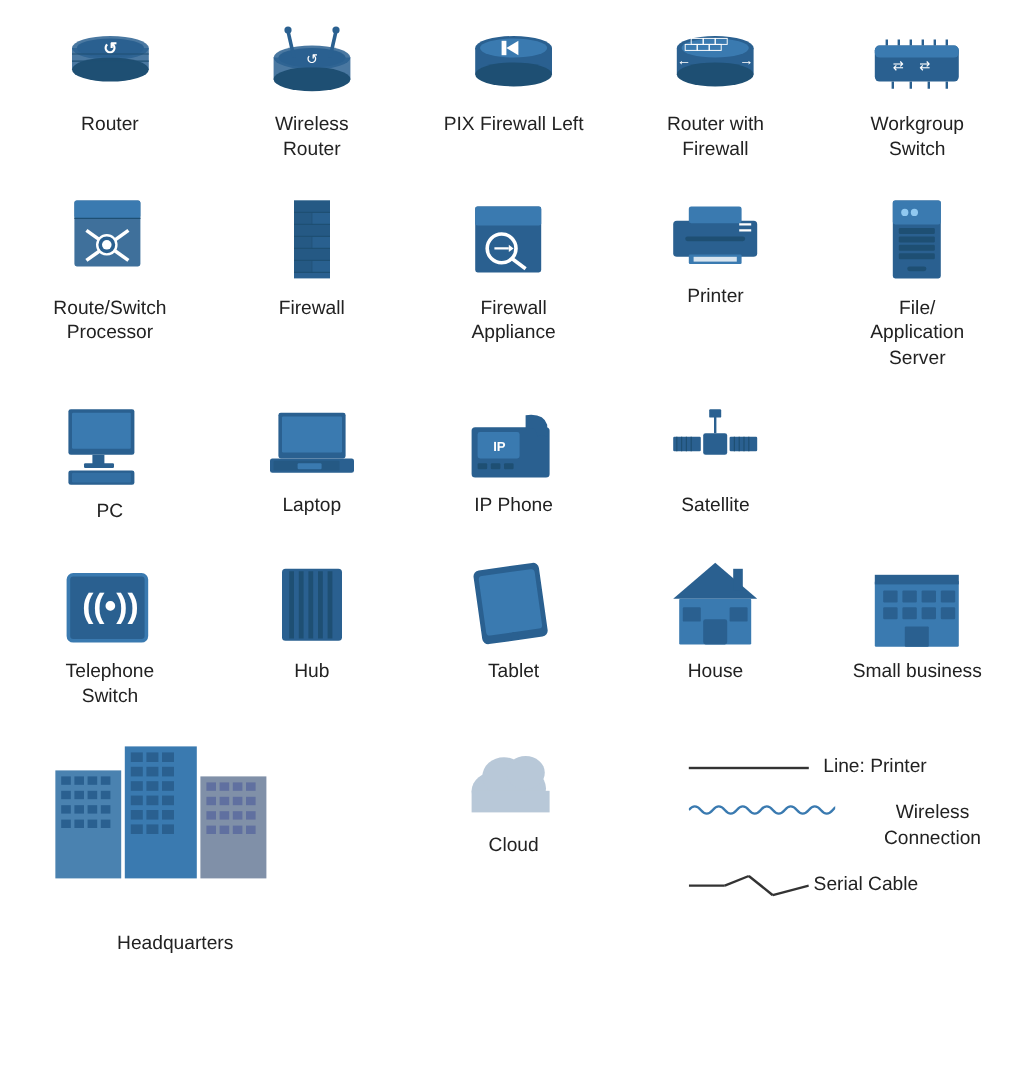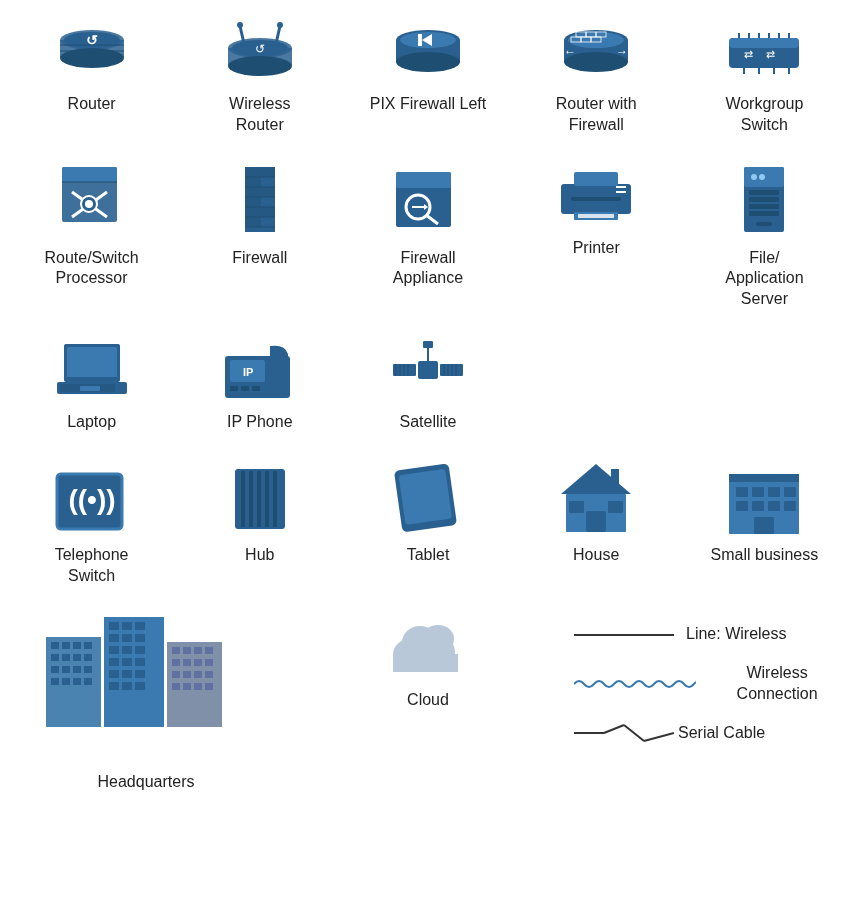--- a/index.html
+++ b/index.html
@@ -243,20 +243,34 @@
       <circle cx="28" cy="15" r="3" fill="#90c8f0"></circle>
 
       <rect x="22" y="60" width="16" height="4" rx="2" fill="#1e4f73"></rect>
     </svg>
     <span class="icon-label">File/<br>Application<br>Server</span>
   </div>
 </div>
 
 <div class="grid">
 
+  <div class="icon-cell">
+    <svg width="80" height="75" viewBox="0 0 80 75">
+
+      <rect x="5" y="5" width="55" height="38" rx="2" fill="#2a6090"></rect>
+      <rect x="8" y="8" width="49" height="30" rx="1" fill="#3a7ab0"></rect>
+
+      <rect x="25" y="43" width="10" height="8" fill="#2a6090"></rect>
+      <rect x="18" y="50" width="25" height="4" rx="1" fill="#2a6090"></rect>
+
+      <rect x="5" y="56" width="55" height="12" rx="2" fill="#2a6090"></rect>
+      <rect x="8" y="58" width="49" height="8" rx="1" fill="#3a7ab0" opacity="0.6"></rect>
+    </svg>
+    <span class="icon-label">PC</span>
+  </div>
 
   <div class="icon-cell">
     <svg width="80" height="70" viewBox="0 0 80 70">
 
       <rect x="12" y="8" width="56" height="38" rx="2" fill="#2a6090"></rect>
       <rect x="15" y="11" width="50" height="30" rx="1" fill="#3a7ab0"></rect>
 
       <rect x="5" y="46" width="70" height="12" rx="2" fill="#2a6090"></rect>
       <rect x="8" y="48" width="55" height="8" rx="1" fill="#1e4f73" opacity="0.4"></rect>
 
@@ -462,26 +476,26 @@
       <span class="icon-label">Cloud</span>
     </div>
 
   </div>
 
   <div class="legend-section">
 
     <div class="legend-item">
       <div style="display:flex;align-items:center;gap:12px;">
         <div style="width:100px;height:2px;background:#333;"></div>
-        <span class="icon-label">Line: Wireless</span>
+        <span class="icon-label">Line: Printer</span>
       </div>
     </div>
 
     <div class="legend-item">
-      <div style="display:flex;align-items:center;gap:12px;">
+      <div style="display:flex;align-items:flex-start;gap:12px;">
         <svg width="130" height="14">
           <path d="M0,7 Q5,1 10,7 Q15,13 20,7 Q25,1 30,7 Q35,13 40,7 Q45,1 50,7 Q55,13 60,7 Q65,1 70,7 Q75,13 80,7 Q85,1 90,7 Q95,13 100,7 Q105,1 110,7 Q115,13 120,7 Q125,1 130,7" stroke="#3a7ab0" fill="none" stroke-width="2"></path>
         </svg>
         <span class="icon-label">Wireless Connection</span>
       </div>
     </div>
 
     <div class="legend-item">
       <div style="display:flex;align-items:center;gap:4px;">
         <svg width="100" height="20">

